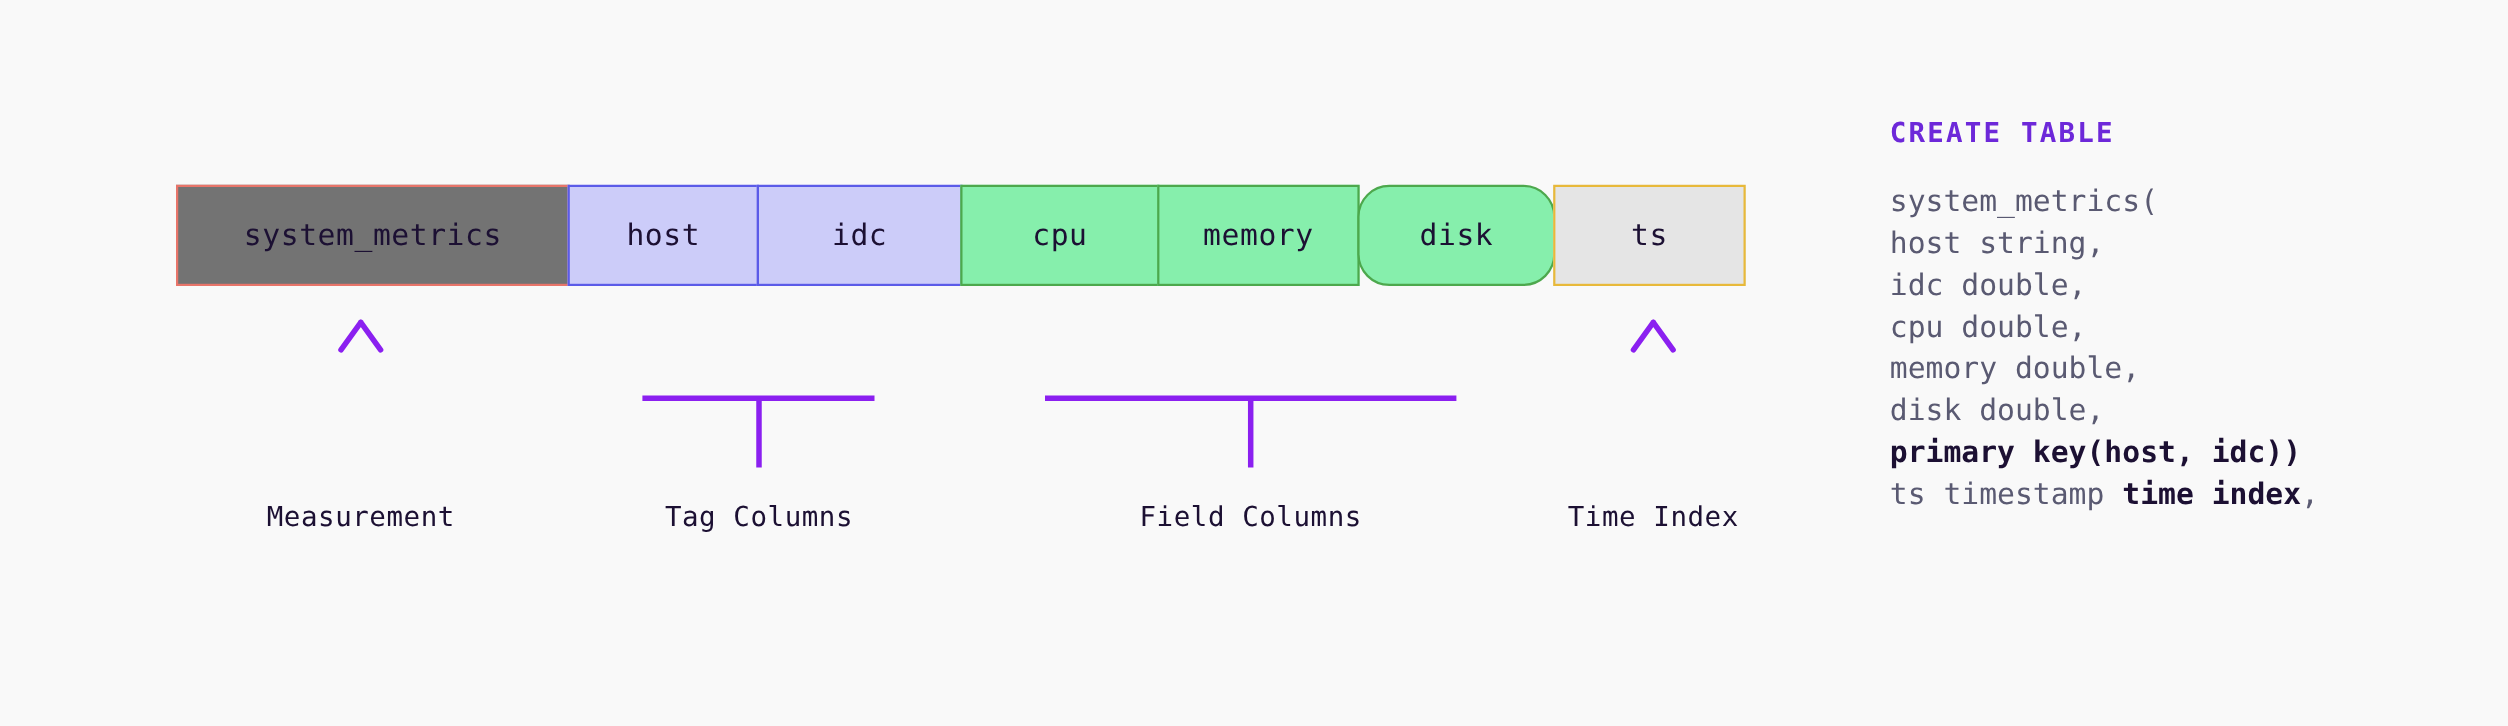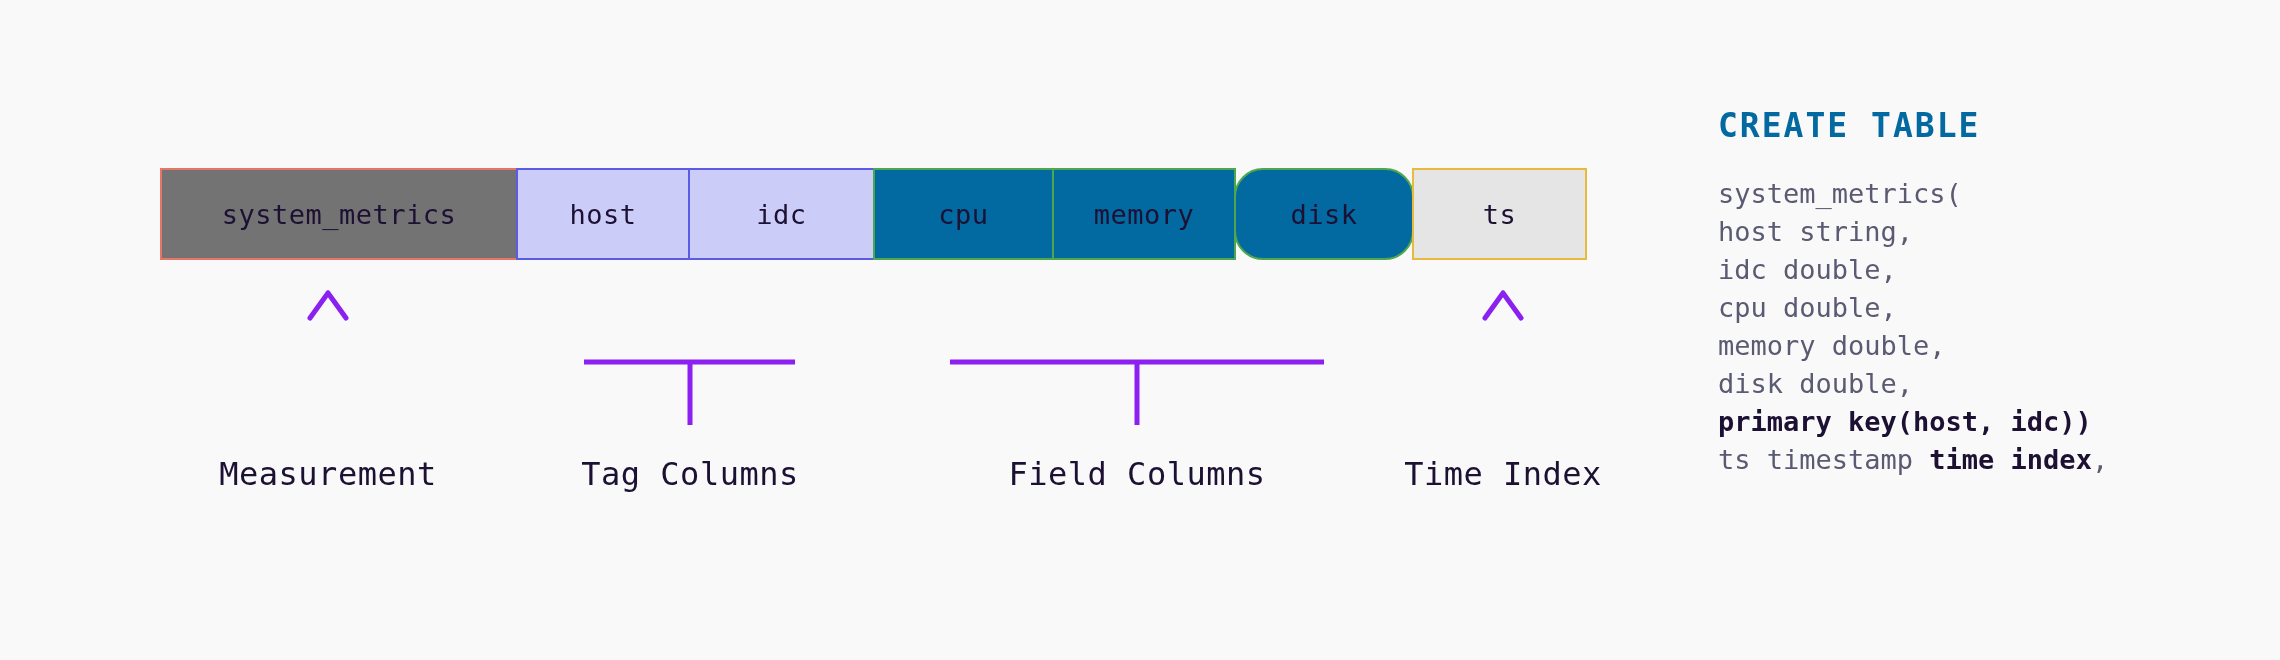--- a/index.html
+++ b/index.html
@@ -44,21 +44,21 @@
   
   .grp-measurement .cell {
     background: #737373;
     border: 2px solid #e8756a;
   }
   .grp-tag .cell {
     background: #ccccf9;
     border: 2px solid #5b5be8;
   }
   .grp-field .cell {
-    background: #0369a1;
+    background: #86efac;
     border: 2px solid #4da84d;
   }
   .grp-time .cell {
     background: #e5e5e5;
     border: 2px solid #e8b93a;
   }
   .cellgroup {
     display: flex;
     align-items: stretch;
   }
@@ -86,39 +86,39 @@
     top: 0;
     width: 2280px;
     height: 660px;
     pointer-events: none;
   }
 
   
   .axis-label {
     position: absolute;
     font-family: "DejaVu Sans Mono", "Liberation Mono", monospace;
-    font-size: 32px;
+    font-size: 25px;
     color: #1c1033;
     white-space: nowrap;
     transform: translateX(-50%);
     letter-spacing: 0.5px;
   }
 
   
   #code-panel {
     position: absolute;
     left: 1718px;
     top: 106px;
     width: 520px;
   }
   #code-title {
     font-family: "DejaVu Sans Mono", "Liberation Mono", monospace;
-    font-size: 33px;
+    font-size: 25px;
     font-weight: bold;
-    color: #0369a1;
+    color: #6d28d9;
     letter-spacing: 2px;
     margin: 0 0 30px 0;
     white-space: nowrap;
   }
   #code-body {
     font-family: "DejaVu Sans Mono", "Liberation Mono", monospace;
     font-size: 27px;
     line-height: 38px;
     color: #5a5a72;
     white-space: nowrap;

